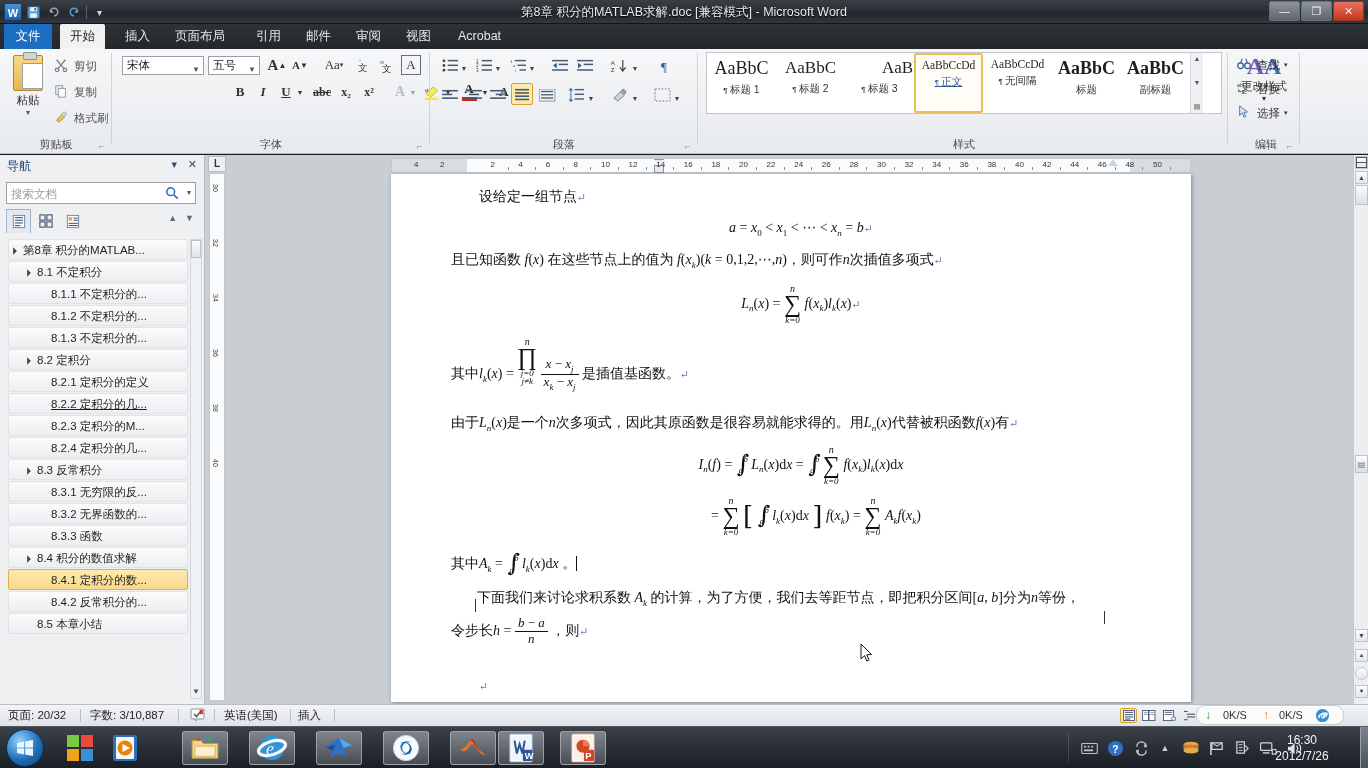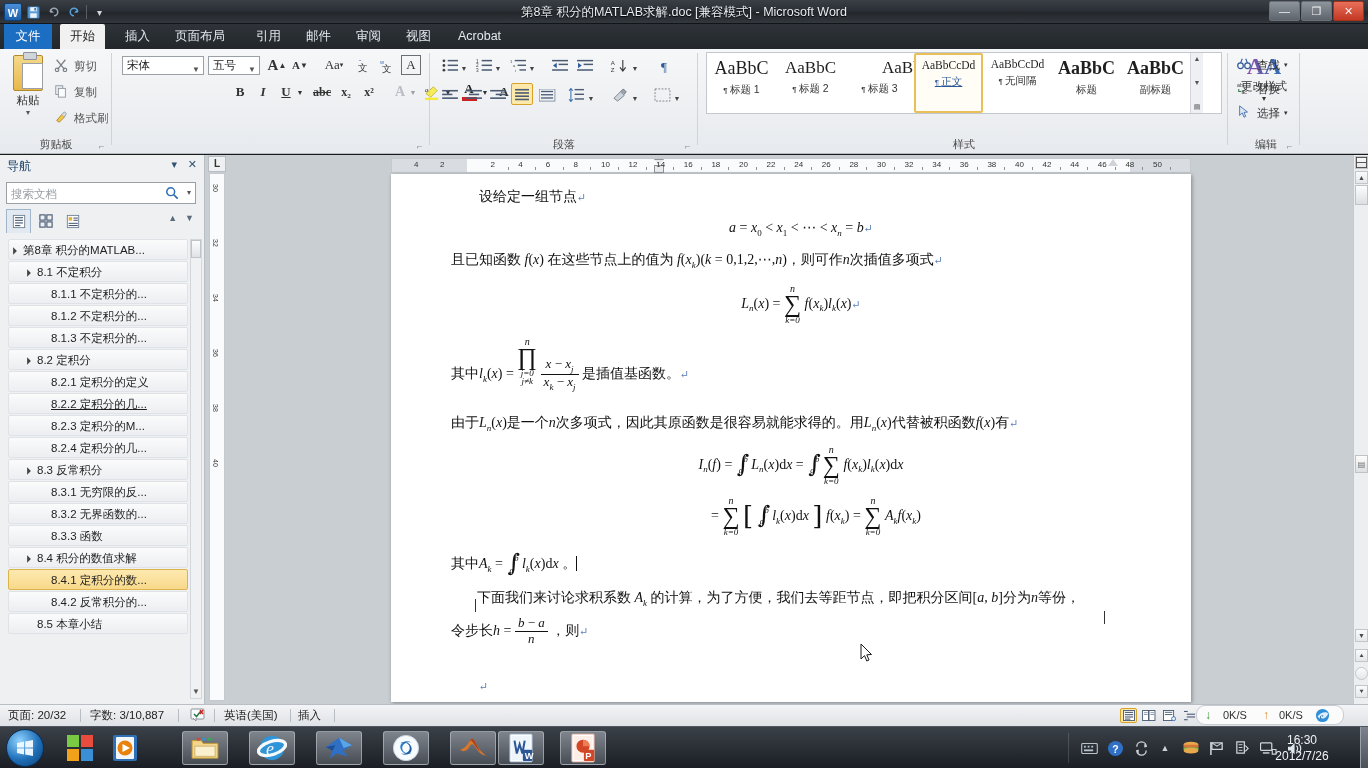--- a/index.html
+++ b/index.html
@@ -454,20 +454,21 @@
       <div class="ficon" style="left:347px;top:31px;width:20px;height:22px;flex-direction:column;font-size:13px;font-family:'Liberation Serif',serif;font-weight:bold;color:#1f1f1f;">A<i style="display:block;width:15px;height:4px;background:#cc2222;font-style:normal;"></i></div>
       <div class="ficon" style="left:368px;top:36px;width:10px;height:14px;font-size:7px;">▼</div>
       <div class="ficon" style="left:382px;top:33px;width:20px;height:20px;font-size:13px;font-family:'Liberation Serif',serif;font-weight:bold;">A</div>
       <div class="ficon" style="left:402px;top:33px;width:20px;height:20px;font-size:13px;">
         <svg width="17" height="17" viewBox="0 0 18 18">
             <circle cx="9" cy="9" r="7.5" fill="none" stroke="#3a3a3a"></circle>
             <text x="4.5" y="12.5" font-size="9" fill="#3a3a3a" font-family="serif">字</text>
           </svg>
       </div>
 
+      <div class="grp-label">字体</div>
       <div class="dlg-launch">⌐</div>
       <div class="grp-div" style="left:317px;"></div>
     </div>
 
     <div class="grp" style="left:430px;width:268px;">
       <div class="picon" style="left:10px;top:6px;">
         <svg width="17" height="15" viewBox="0 0 18 16">
             <circle cx="2" cy="3" r="1.5" fill="#444"></circle>
             <circle cx="2" cy="8" r="1.5" fill="#444"></circle>
             <circle cx="2" cy="13" r="1.5" fill="#444"></circle>

